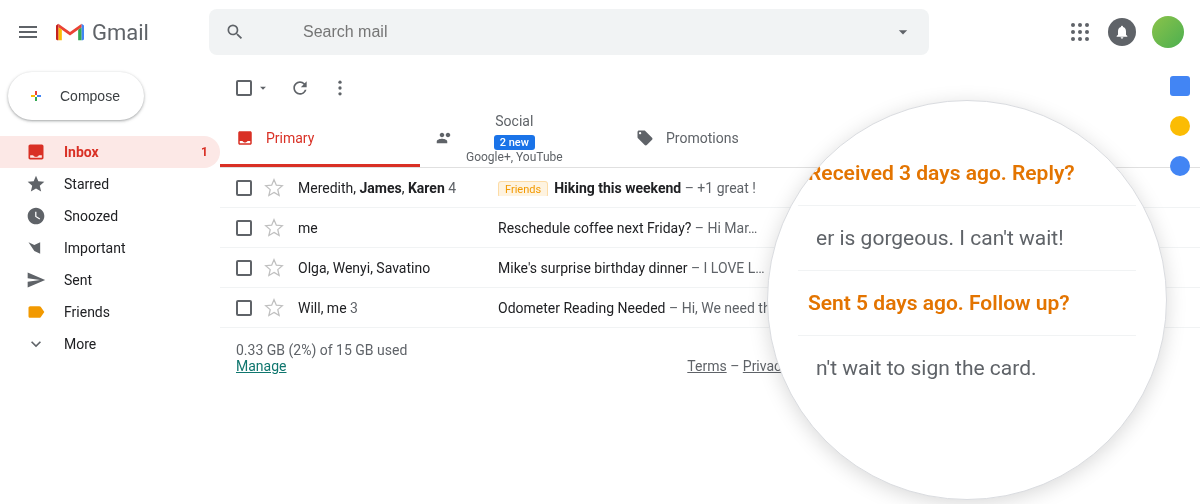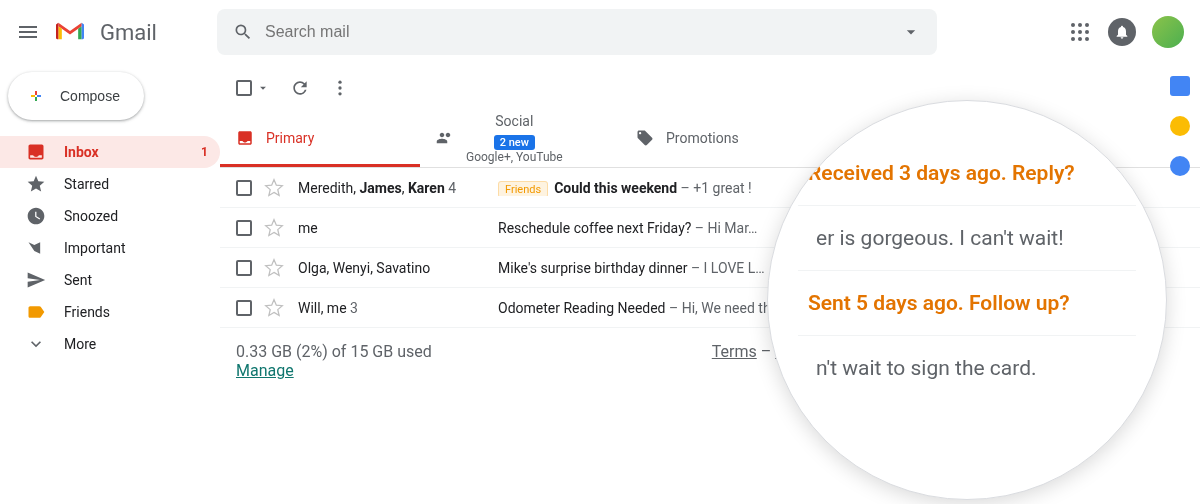--- a/index.html
+++ b/index.html
@@ -1,23 +1,23 @@
 <!DOCTYPE html>
 <html><head>
   <meta charset="utf-8">
   <style>
     * { box-sizing: border-box; margin: 0; padding: 0; }
     body { font-family: 'Google Sans', Roboto, Arial, sans-serif; background: #fff; color: #202124; width: 1200px; height: 504px; overflow: hidden; position: relative; }
     
     .header { display: flex; align-items: center; padding: 8px 16px; height: 64px; }
     .menu-icon { width: 24px; height: 24px; margin-right: 16px; cursor: pointer; }
-    .logo { display: flex; gap: 16px; }
+    .logo { display: flex; align-items: center; gap: 8px; }
     .logo-m { width: 28px; height: 22px; }
     .logo-text { font-size: 22px; color: #5f6368; font-weight: 400; }
-    .search-bar { flex: 1; max-width: 720px; margin-left: 60px; background: #f1f3f4; border-radius: 8px; height: 46px; display: flex; align-items: center; padding: 0 16px; position: relative; }
+    .search-bar { flex: 1; max-width: 720px; margin-left: 60px; background: #f1f3f4; border-radius: 8px; height: 46px; display: flex; align-items: center; padding: 0 16px; position: relative; gap: 46px; }
     .search-icon { width: 20px; height: 20px; fill: #5f6368; margin-right: 12px; }
     .search-input { flex: 1; border: none; background: transparent; font-size: 16px; color: #5f6368; outline: none; }
     .search-drop { width: 20px; height: 20px; fill: #5f6368; cursor: pointer; }
     .header-right { display: flex; align-items: center; gap: 16px; margin-left: auto; }
     .apps-icon { width: 24px; height: 24px; cursor: pointer; }
     .notif { width: 28px; height: 28px; background: #5f6368; border-radius: 50%; display: flex; align-items: center; justify-content: center; cursor: pointer; }
     .avatar { width: 32px; height: 32px; border-radius: 50%; background: linear-gradient(135deg,#8bc34a,#4caf50); cursor: pointer; }
     
     .main { display: flex; height: calc(100% - 64px); }
     .sidebar { width: 220px; padding-top: 8px; }
@@ -40,21 +40,21 @@
     .new-badge { background: #1a73e8; color: #fff; font-size: 11px; padding: 1px 6px; border-radius: 3px; font-weight: 500; }
     
     .email-row { display: flex; align-items: center; height: 40px; padding: 0 16px; border-bottom: 1px solid #f1f3f4; cursor: pointer; font-size: 14px; }
     .row-chk { margin-right: 12px; }
     .row-star { width: 20px; height: 20px; margin-right: 14px; }
     .row-sender { width: 200px; color: #202124; }
     .row-subj { flex: 1; color: #202124; white-space: nowrap; overflow: hidden; text-overflow: ellipsis; }
     .row-snippet { color: #5f6368; }
     .lbl-tag { background: #fef3e0; color: #f29900; font-size: 11px; padding: 1px 6px; border-radius: 3px; margin-right: 6px; border: 1px solid #fddca6; }
     
-    .footer { padding: 14px 16px; font-size: 16px; color: #5f6368; display: flex; }
+    .footer { padding: 14px 16px; font-size: 14px; color: #5f6368; display: flex; align-items: flex-end; }
     .footer-left a { color: #0f766e; }
     .footer-center { margin-left: 280px; }
     .footer-center a { color: #5f6368; text-decoration: underline; }
     
     .right-panel { position: absolute; right: 0; top: 64px; width: 40px; height: 400px; display: flex; flex-direction: column; align-items: center; gap: 20px; padding-top: 12px; }
     .rp-icon { width: 20px; height: 20px; border-radius: 3px; }
     
     .magnifier { position: absolute; right: 33px; top: 100px; width: 400px; height: 400px; border-radius: 50%; background: #fff; border: 1px solid #dadce0; box-shadow: 0 4px 20px rgba(0,0,0,.15); overflow: hidden; z-index: 10; }
     .mag-inner { padding: 40px 30px; }
     .mag-row { padding: 20px 10px; font-size: 20px; border-bottom: 1px solid #f1f3f4; }
@@ -229,21 +229,21 @@
       </div>
     </div>
 
     <div id="email-list">
         <div class="email-row">
           <div class="chk row-chk"></div>
           <svg class="row-star" viewBox="0 0 24 24" fill="none" stroke="#c0c0c0" stroke-width="1.5">
             <path d="M12 17.27L18.18 21l-1.64-7.03L22 9.24l-7.19-.61L12 2 9.19 8.63 2 9.24l5.46 4.73L5.82 21z"></path>
           </svg>
           <div class="row-sender">Meredith, <b>James</b>, <b>Karen</b> <span style="color:#5f6368">4</span></div>
-          <div class="row-subj"><span class="lbl-tag">Friends</span><span style="font-weight:700;">Could this weekend</span><span class="row-snippet"> – +1 great !</span></div>
+          <div class="row-subj"><span class="lbl-tag">Friends</span><span style="font-weight:700;">Hiking this weekend</span><span class="row-snippet"> – +1 great !</span></div>
         </div>
         <div class="email-row">
           <div class="chk row-chk"></div>
           <svg class="row-star" viewBox="0 0 24 24" fill="none" stroke="#c0c0c0" stroke-width="1.5">
             <path d="M12 17.27L18.18 21l-1.64-7.03L22 9.24l-7.19-.61L12 2 9.19 8.63 2 9.24l5.46 4.73L5.82 21z"></path>
           </svg>
           <div class="row-sender">me</div>
           <div class="row-subj"><span style="">Reschedule coffee next Friday?</span><span class="row-snippet"> – Hi Mar…</span></div>
         </div>
         <div class="email-row">

